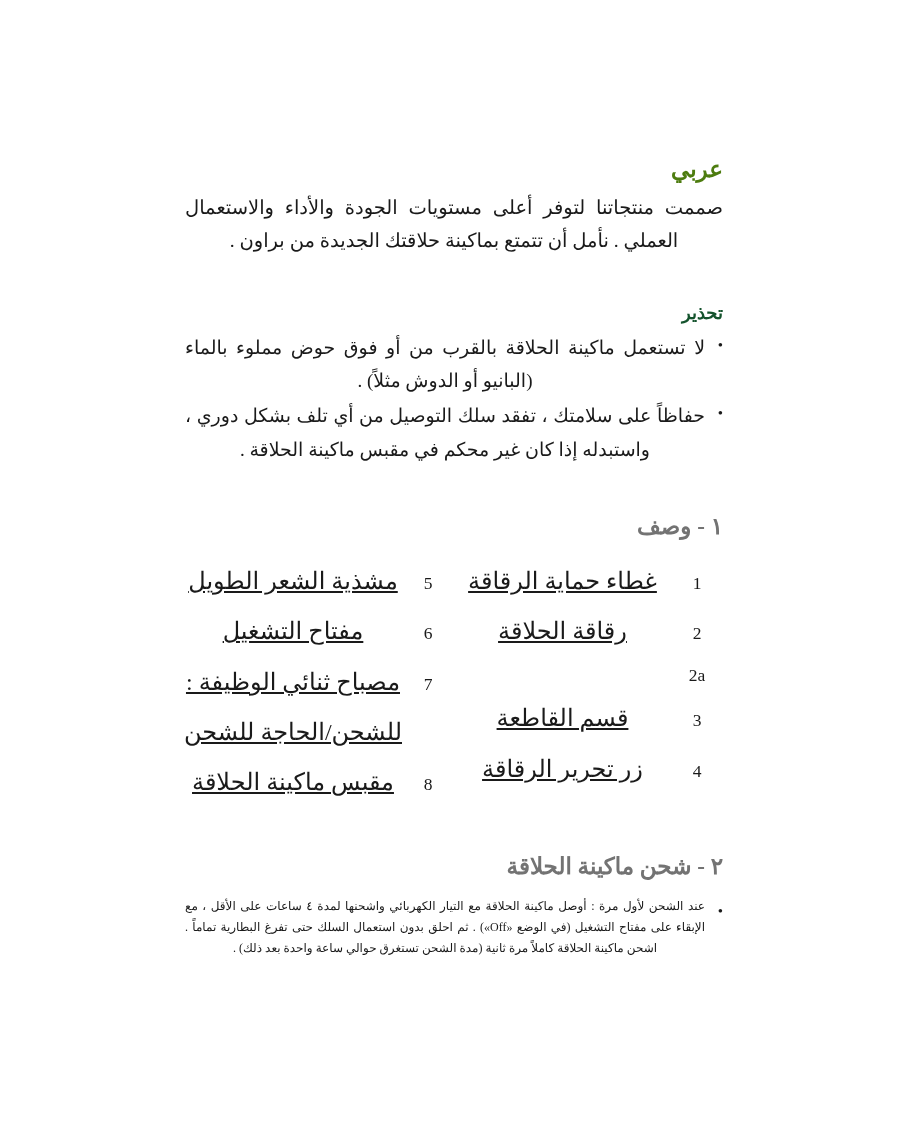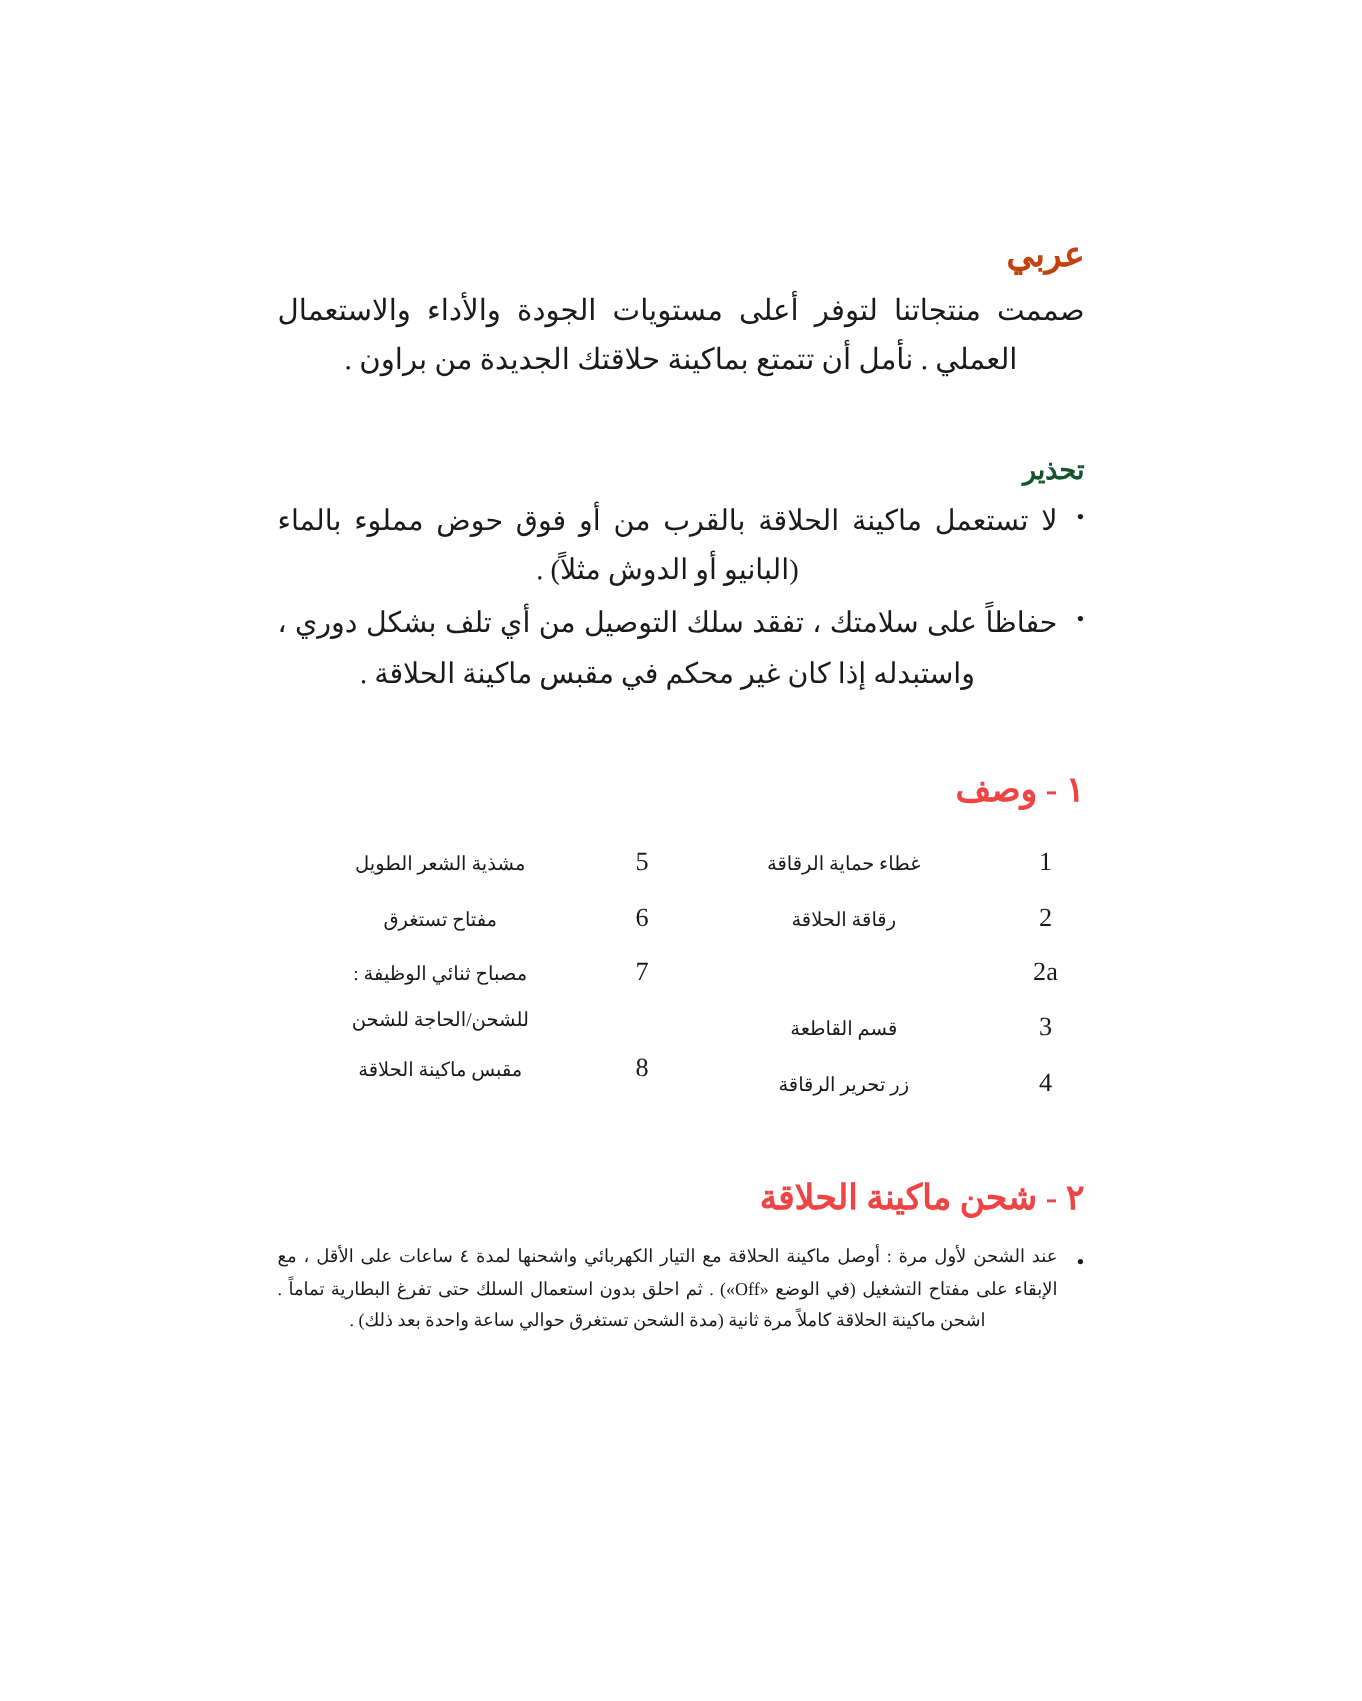--- a/index.html
+++ b/index.html
@@ -24,21 +24,21 @@
     box-sizing: border-box;
     padding: 155px 185px 0 185px;
   }
   .content {
     width: 100%;
     direction: rtl;
     text-align: right;
   }
 
   .lang-heading {
-    color: #c2410c;
+    color: #4d7c0f;
     font-size: 23px;
     font-weight: bold;
     margin: 0 0 6px 0;
     line-height: 1.3;
   }
   .intro-para {
     font-size: 19.5px;
     line-height: 1.72;
     margin: 0;
     text-align: justify;
@@ -72,21 +72,21 @@
     content: "\2022";
     position: absolute;
     right: 0;
     top: 0;
     font-size: 15px;
     line-height: 1.95;
     color: #1a1a1a;
   }
 
   .num-heading {
-    color: #ef4444;
+    color: #737373;
     font-size: 23px;
     font-weight: bold;
     margin: 0 0 14px 0;
     line-height: 1.3;
   }
 
   .desc-table {
     width: 100%;
     display: flex;
     flex-direction: row;
@@ -108,21 +108,22 @@
   }
   .desc-num {
     flex: 0 0 52px;
     text-align: center;
     direction: ltr;
     font-size: 17.5px;
   }
   .desc-label {
     flex: 1 1 auto;
     text-align: center;
-    font-size: 13px;
+    font-size: 24px;
+    text-decoration: underline;
   }
   
   .col-right { order: 1; }
   .col-left  { order: 2; }
 
   .charge-para {
     font-size: 12px;
     line-height: 1.78;
     margin: 0;
     position: relative;
@@ -183,21 +184,21 @@
         </div>
       </div>
 
       <div class="desc-col col-left">
         <div class="desc-row">
           <span class="desc-num">5</span>
           <span class="desc-label">مشذية الشعر الطويل</span>
         </div>
         <div class="desc-row">
           <span class="desc-num">6</span>
-          <span class="desc-label">مفتاح تستغرق</span>
+          <span class="desc-label">مفتاح التشغيل</span>
         </div>
         <div class="desc-row">
           <span class="desc-num">7</span>
           <span class="desc-label">مصباح ثنائي الوظيفة :</span>
         </div>
         <div class="desc-row">
           <span class="desc-num"></span>
           <span class="desc-label">للشحن/الحاجة للشحن</span>
         </div>
         <div class="desc-row">

